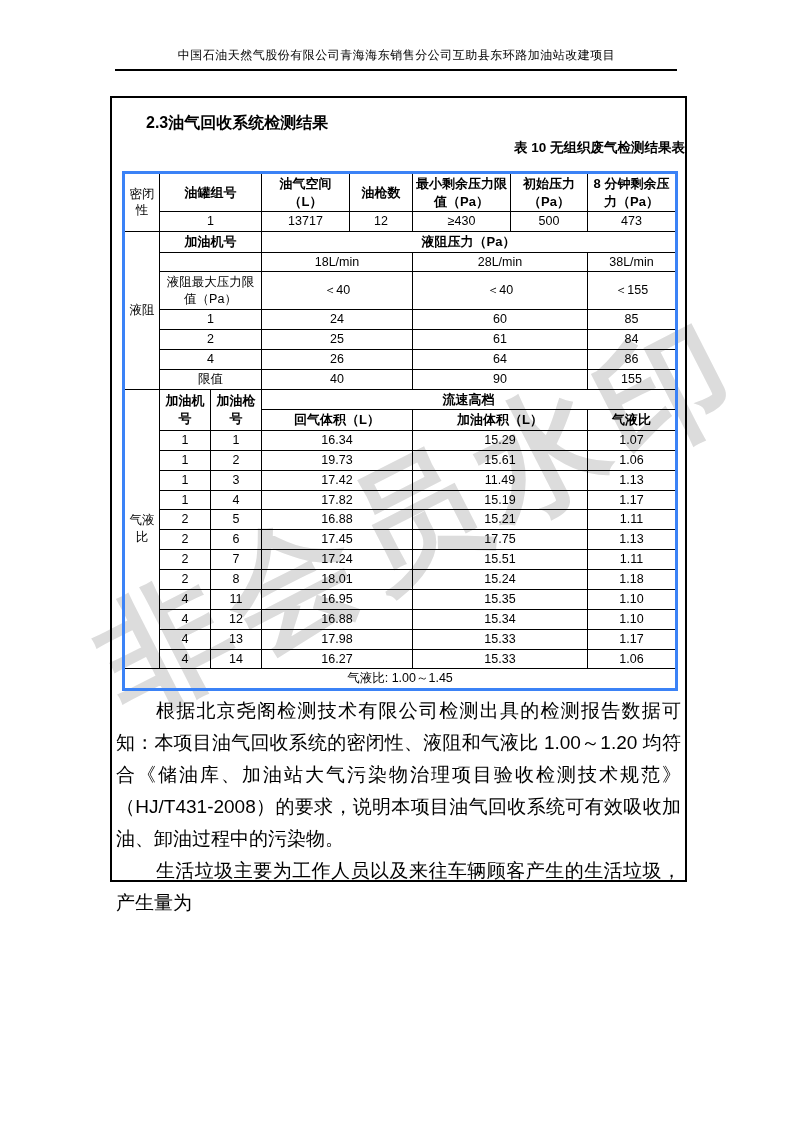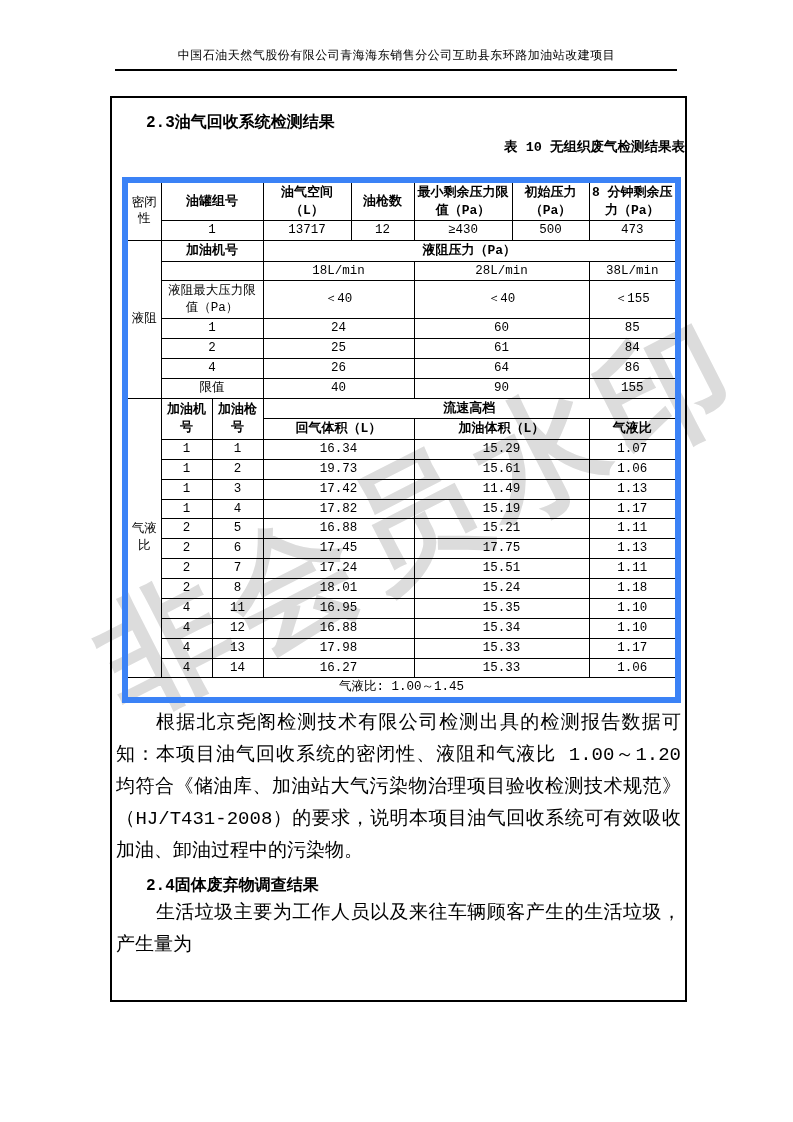--- a/index.html
+++ b/index.html
@@ -25,33 +25,33 @@
   .doc-header {
     position:absolute; top:47px; left:0; width:100%;
     text-align:center; font-size:12px; letter-spacing:0.5px;font-family:Liberation Serif, serif;
   }
   .header-rule {
     position:absolute; top:69px; left:115px; width:562px; height:0;
     border-top:2px solid #000;
   }
 
   .content-box {
-    position:absolute; top:96px; left:110px; width:577px; height:906px;
-    border:2px solid #000; padding-top:14px;font-family:Liberation Mono, monospace;
+    position:absolute; top:96px; left:110px; width:577px; height:786px;
+    border:2px solid #000; padding-top:14px;
   }
 
   .h-sec { font-size:16px; font-weight:bold; margin:0 0 0 34px; line-height:22px; }
   .h23   { margin-top:0; }
   .intro { font-size:15px; margin:13px 0 0 34px; line-height:22px; }
   .caption { text-align:right; font-size:13.5px; font-weight:bold; margin-top:5px; line-height:18px; }
 
   table.results {
     border-collapse:collapse; table-layout:fixed;
-    width:553px; margin:20px 0 0 10px;
-    border:6px solid #3b82f6;
+    width:553px; margin:14px 0 0 10px;
+    border:3px solid #3b82f6;
   }
   table.results td, table.results th {
     border:1px solid #000; text-align:center;
     font-size:12.5px; font-weight:normal; line-height:1.35;
     padding:1px 2px; vertical-align:middle; overflow:hidden;
   }
   table.results th { font-size:13px; font-weight:bold; }
   .vlabel {
     font-weight:bold; font-size:14px; line-height:18px;
     padding:2px 9px; word-break:break-all; text-align:center;
@@ -255,20 +255,19 @@
         </tr>
 
         <tr class="r20">
           <td colspan="8" class="tfoot-row">气液比: 1.00～1.45</td>
         </tr>
       </tbody>
         </table>
 
       <p class="body-text p1">根据北京尧阁检测技术有限公司检测出具的检测报告数据可知：本项目油气回收系统的密闭性、液阻和气液比 1.00～1.20 均符合《储油库、加油站大气污染物治理项目验收检测技术规范》（HJ/T431-2008）的要求，说明本项目油气回收系统可有效吸收加油、卸油过程中的污染物。</p>
 
-      <div class="h-sec h24">2.4固体废弃物调查结果</div>
 
       <p class="body-text">生活垃圾主要为工作人员以及来往车辆顾客产生的生活垃圾，产生量为</p>
 
     </div>
 
   </div>
 </div>
 
 </body></html>

